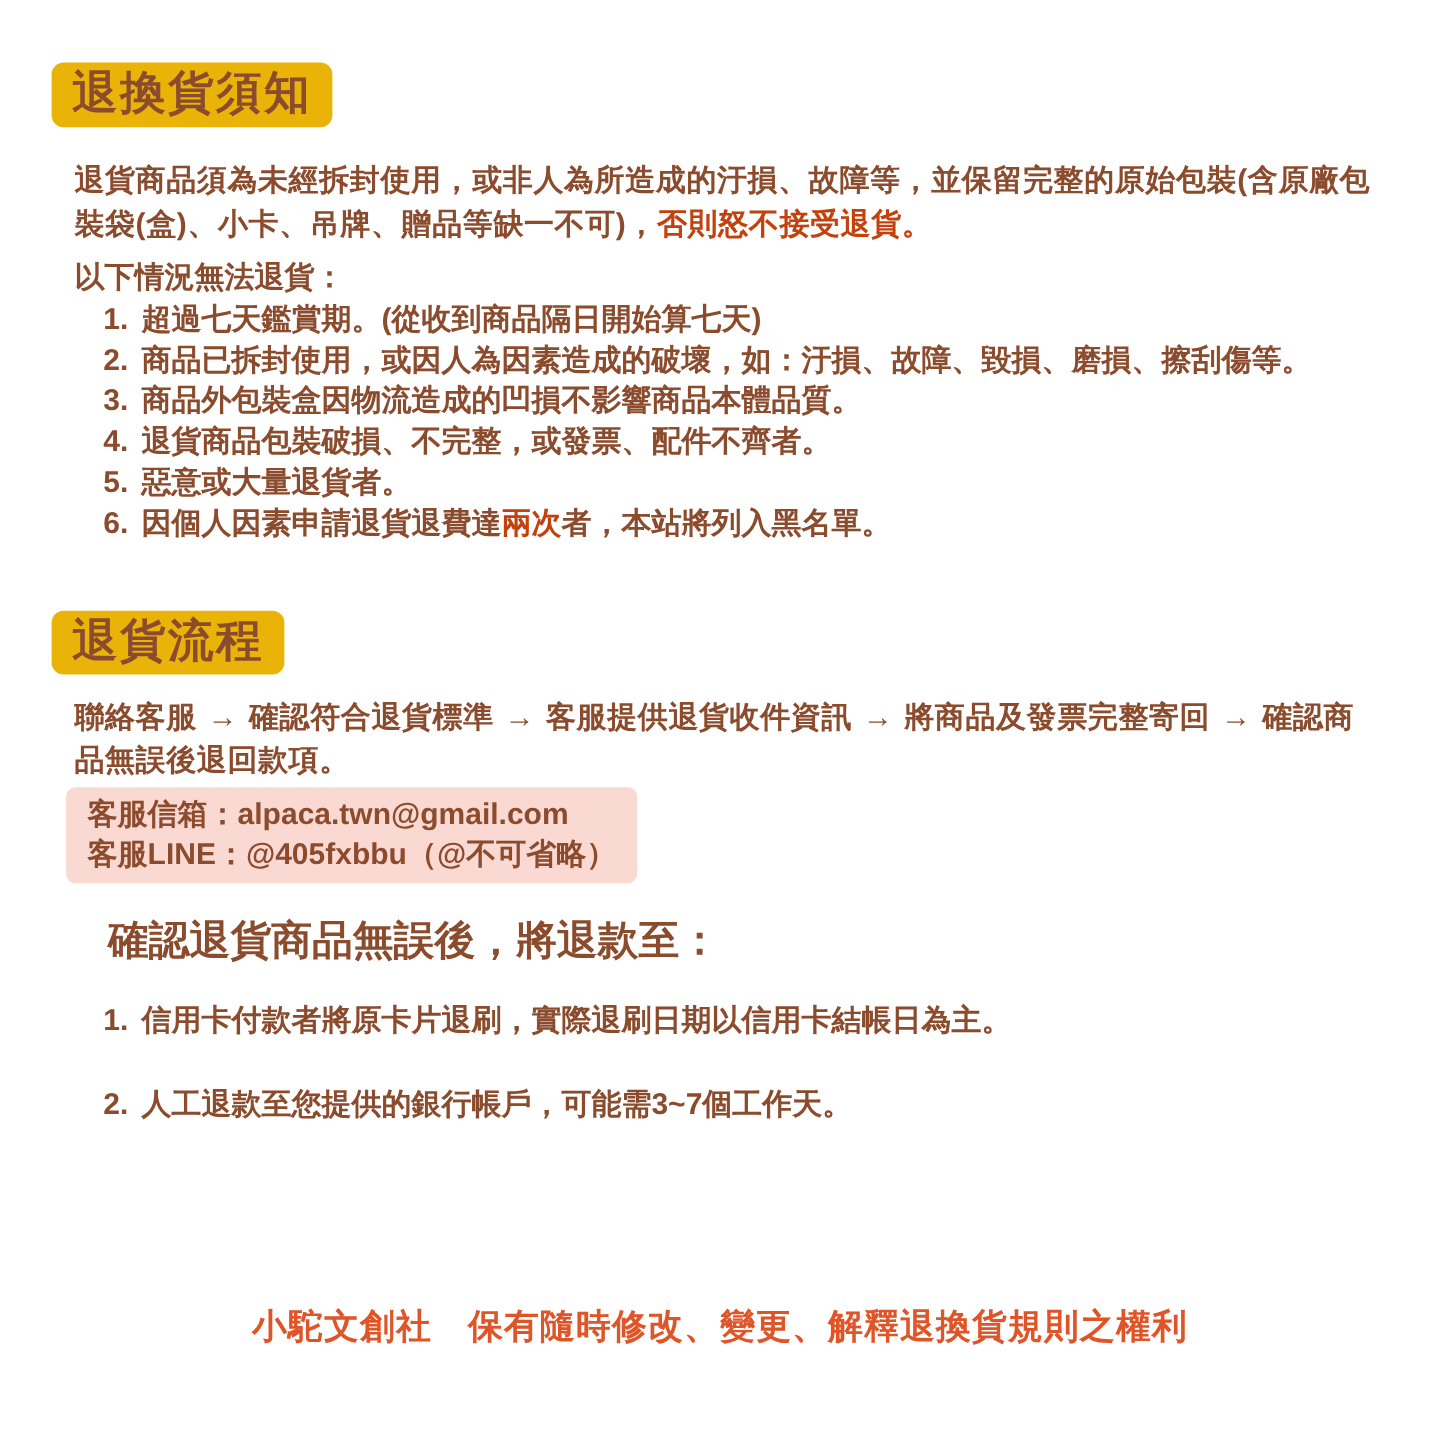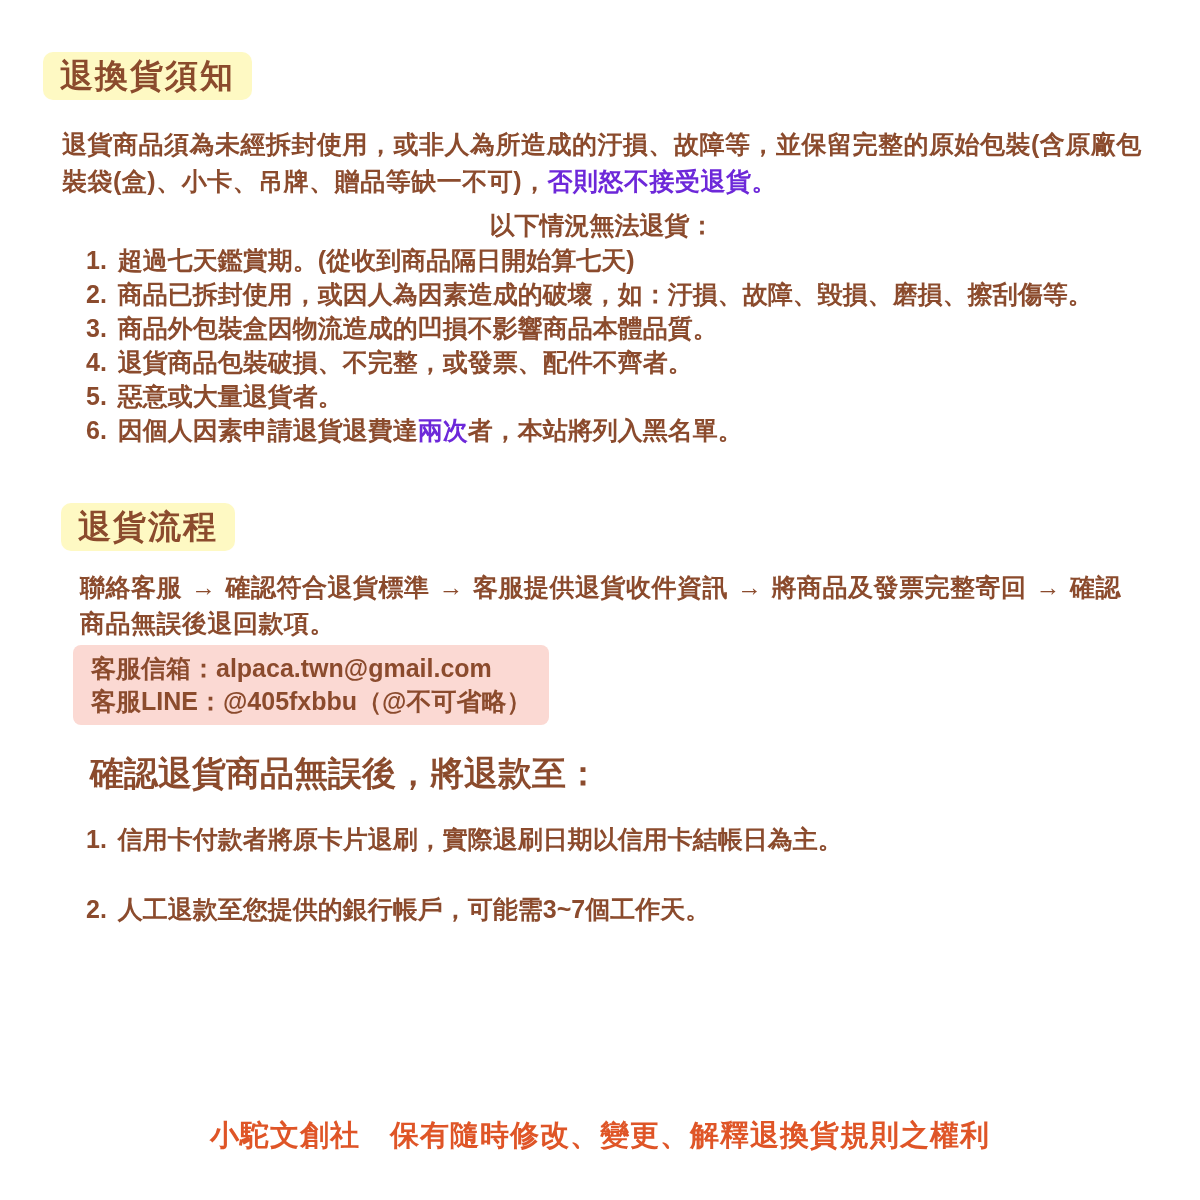--- a/index.html
+++ b/index.html
@@ -8,58 +8,57 @@
     background: #ffffff;
     font-family: "Liberation Sans", sans-serif;
     font-weight: bold;
     color: #8B4B2D;
   }
   .page { position: relative; width: 1200px; height: 1200px; overflow: hidden; }
 
   .badge-wrap { margin-left: 43px; }
   .badge {
     display: inline-block;
-    background: #fef9c3;
+    background: #eab308;
     color: #8B4B2D;
-    font-size: 33px;
+    font-size: 38px;
     line-height: 1.15;
     padding: 5px 17px;
     border-radius: 10px;
     letter-spacing: 2px;
   }
 
   .section-notice { padding-top: 52px; }
 
   .para {
     margin: 26px 58px 0 62px;
     font-size: 25px;
     line-height: 37px;
     letter-spacing: 0.5px;
   }
-  .hl { color: #6d28d9; }
+  .hl { color: #c2410c; }
 
   .list-title {
     margin: 8px 58px 0 62px;
     font-size: 25px;
     line-height: 35px;
-    text-align: center;
   }
 
   ol.rules {
     margin: 0 58px 0 62px;
     padding-left: 24px;
     list-style: none;
     counter-reset: rule;
     font-size: 25px;
     line-height: 34px;
   }
   ol.rules li { counter-increment: rule; }
   ol.rules li::before { content: counter(rule) "."; margin-right: 11px; }
 
-  .section-process { margin-top: 56px; padding-left: 18px; }
+  .section-process { margin-top: 56px; }
   .flow {
     margin: 18px 58px 0 62px;
     font-size: 25px;
     line-height: 36px;
     letter-spacing: 0.5px;
   }
   .flow .arrow { margin: 0 9px; }
 
   .contact-box {
     display: inline-block;
@@ -83,21 +82,21 @@
     list-style: none;
     counter-reset: rule;
     font-size: 25px;
     line-height: 44px;
   }
   ol.refund li { counter-increment: rule; margin-top: 26px; }
   ol.refund li::before { content: counter(rule) "."; margin-right: 11px; }
 
   .footer {
     position: absolute;
-    top: 1116px;
+    top: 1086px;
     left: 0;
     width: 100%;
     text-align: center;
     color: #DF5527;
     font-size: 29px;
     letter-spacing: 1px;
   }
 </style>
 </head>
 <body>

